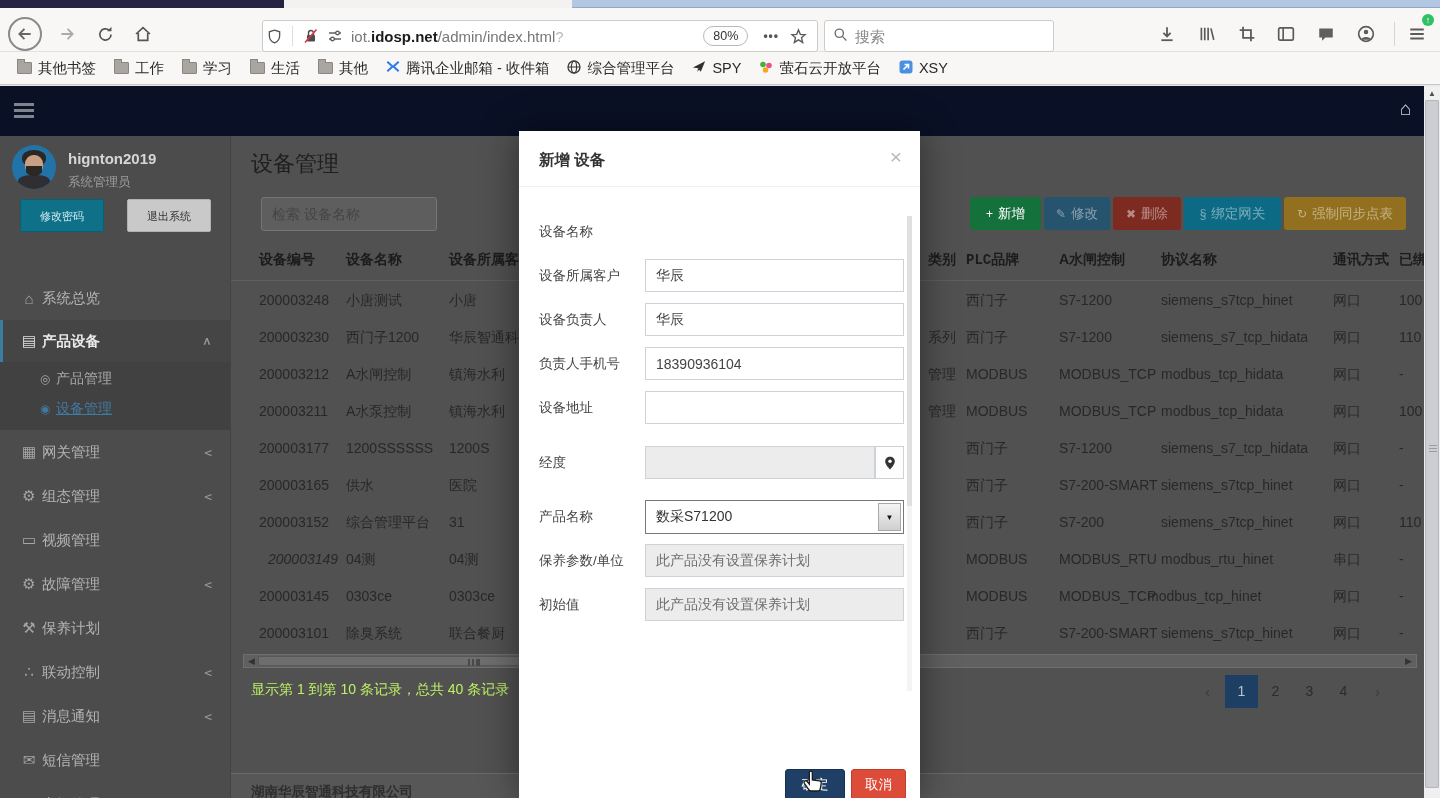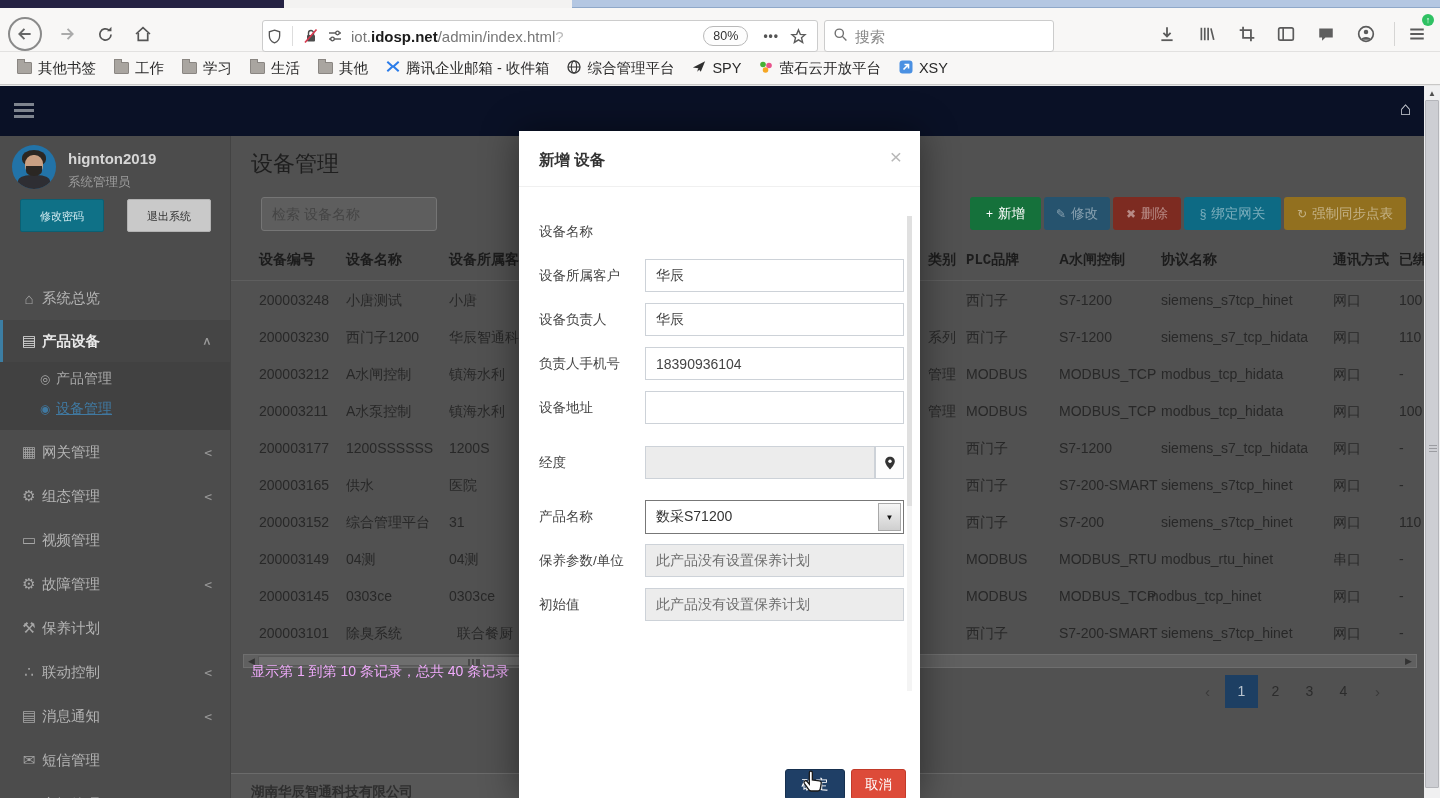--- a/index.html
+++ b/index.html
@@ -90,21 +90,21 @@
   .trow { position:absolute; left:0; width:1194px; height:37px; }
   .td { position:absolute; top:9px; font-size:14px; color:#282828; white-space:nowrap; }
 
   #hscroll { position:absolute; left:12px; top:518px; width:1174px; height:14px; background:#606060; border:1px solid #6e6e6e; }
   #hscroll .larr,#hscroll .rarr { position:absolute; top:1px; font-size:9px; color:#333; }
   #hscroll .larr { left:4px; } #hscroll .rarr { right:4px; }
   #hscroll .thumb { position:absolute; left:14px; top:1px; width:432px; height:10px; background:#6e6e6e; border:1px solid #585858; }
   #hscroll .grip { position:absolute; left:50%; top:2px; width:12px; height:7px; margin-left:-6px;
       background:linear-gradient(90deg,#494949 2px,transparent 2px,transparent 4px,#494949 4px,#494949 6px,transparent 6px,transparent 8px,#494949 8px); }
 
-  #summary { position:absolute; left:20px; top:527px; font-size:14px; color:#f0abfc; }
+  #summary { position:absolute; left:20px; top:545px; font-size:14px; color:#bef264; }
   #pager { position:absolute; left:960px; top:538px; height:34px; display:flex; align-items:center; gap:1px; }
   .pg { min-width:33px; height:33px; line-height:33px; text-align:center; font-size:14px; color:#2c2c2c; }
   .pg.active { background:#1d3f63; color:#b9c4ce; }
   .pg.arrow { color:#3a3a3a; font-size:15px; }
 
   #app-footer { position:absolute; left:0; top:637px; width:1194px; height:26px; background:#575757; border-top:1px solid #6b6b6b; }
   #app-footer .ftxt { position:absolute; left:20px; top:9px; font-size:13.5px; font-weight:bold; color:#2e2e2e; }
 
   
   #vscroll { position:absolute; left:1424px; top:0; width:16px; height:713px; background:#f0f0f1; z-index:30; }
@@ -505,21 +505,21 @@
           <span class="td" style="left: 115px; width: 100px;">综合管理平台</span>
           <span class="td" style="left: 218px; width: 95px;">31</span>
           <span class="td" style="left: 605px; width: 120px; text-align: right;"></span>
           <span class="td" style="left: 735px; width: 88px;">西门子</span>
           <span class="td" style="left: 828px; width: 100px;">S7-200</span>
           <span class="td" style="left: 930px; width: 168px;">siemens_s7tcp_hinet</span>
           <span class="td" style="left: 1102px; width: 62px;">网口</span>
           <span class="td" style="left: 1168px; width: 56px;">110</span>
         </div>
         <div class="trow" style="top: 259px;">
-          <span class="td" style="left: 28px; width: 85px;">200003149</span>
+          <span class="td" style="left: 37px; width: 85px; font-style: italic;">200003149</span>
           <span class="td" style="left: 115px; width: 100px;">04测</span>
           <span class="td" style="left: 218px; width: 95px;">04测</span>
           <span class="td" style="left: 605px; width: 120px; text-align: right;"></span>
           <span class="td" style="left: 735px; width: 88px;">MODBUS</span>
           <span class="td" style="left: 828px; width: 100px;">MODBUS_RTU</span>
           <span class="td" style="left: 930px; width: 168px;">modbus_rtu_hinet</span>
           <span class="td" style="left: 1102px; width: 62px;">串口</span>
           <span class="td" style="left: 1168px; width: 56px;">-</span>
         </div>
         <div class="trow" style="top: 296px;">
@@ -529,21 +529,21 @@
           <span class="td" style="left: 605px; width: 120px; text-align: right;"></span>
           <span class="td" style="left: 735px; width: 88px;">MODBUS</span>
           <span class="td" style="left: 828px; width: 100px;">MODBUS_TCP</span>
           <span class="td" style="left: 916px; width: 168px;">modbus_tcp_hinet</span>
           <span class="td" style="left: 1102px; width: 62px;">网口</span>
           <span class="td" style="left: 1168px; width: 56px;">-</span>
         </div>
         <div class="trow" style="top: 333px;">
           <span class="td" style="left: 28px; width: 85px;">200003101</span>
           <span class="td" style="left: 115px; width: 100px;">除臭系统</span>
-          <span class="td" style="left: 218px; width: 95px; margin-left: 8px;">联合餐厨</span>
+          <span class="td" style="left: 218px; width: 95px;">联合餐厨</span>
           <span class="td" style="left: 605px; width: 120px; text-align: right;"></span>
           <span class="td" style="left: 735px; width: 88px;">西门子</span>
           <span class="td" style="left: 828px; width: 100px;">S7-200-SMART</span>
           <span class="td" style="left: 930px; width: 168px;">siemens_s7tcp_hinet</span>
           <span class="td" style="left: 1102px; width: 62px;">网口</span>
           <span class="td" style="left: 1168px; width: 56px;">-</span>
         </div>
       </div>
 
     <div id="hscroll">

